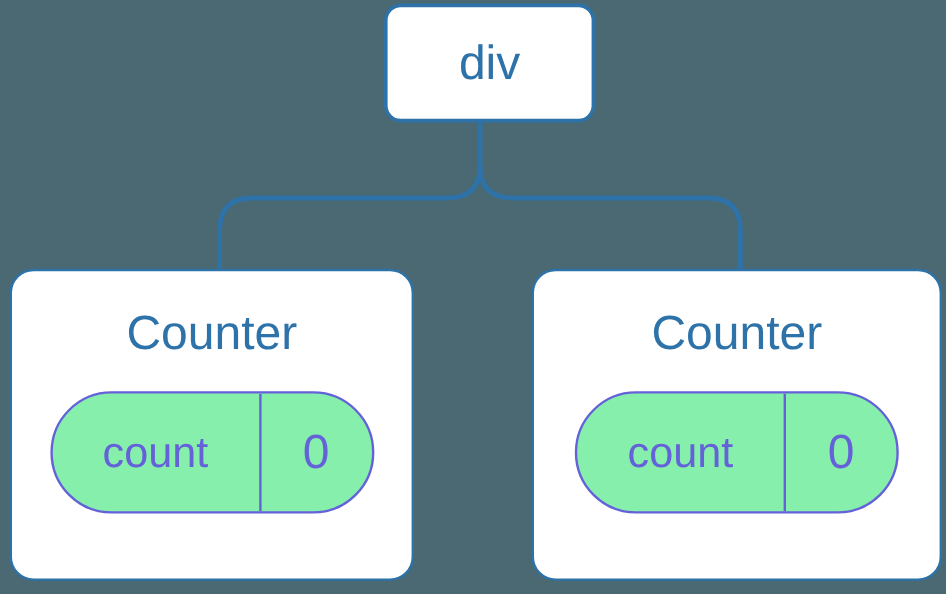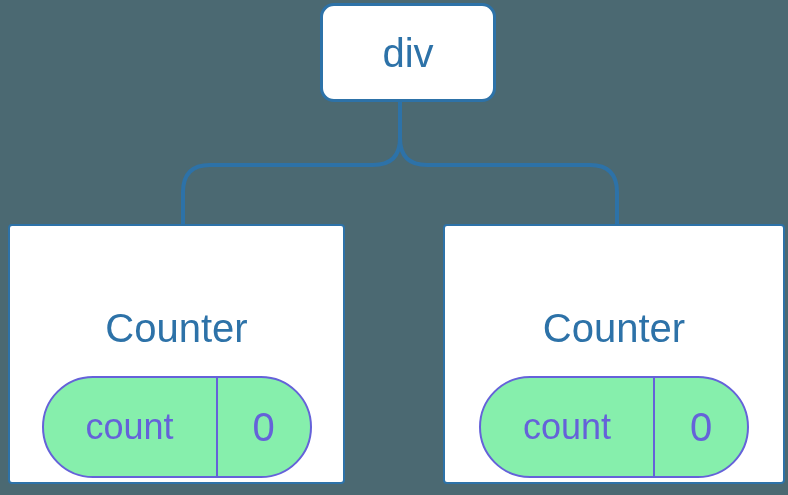--- a/index.html
+++ b/index.html
@@ -45,26 +45,26 @@
     color: var(--tree, #2d72a8);
     font-size: 40px;
     line-height: 1;
   }
   .card {
     position: absolute;
     top: 224px;
     height: 260px;
     background: #ffffff;
     border: 2px solid var(--tree, #2d72a8);
-    border-radius: 4px;
+    border-radius: 20px;
     box-sizing: border-box;
     display: flex;
     flex-direction: column;
     align-items: center;
-    padding-top: 80px;
+    padding-top: 30px;
   }
   .card-left  { left: 8px;   width: 337px; }
   .card-right { left: 443px; width: 342px; }
   .card-title {
     color: var(--tree, #2d72a8);
     font-size: 40px;
     line-height: 44px;
   }
   .pill {
     margin-top: 26px;

